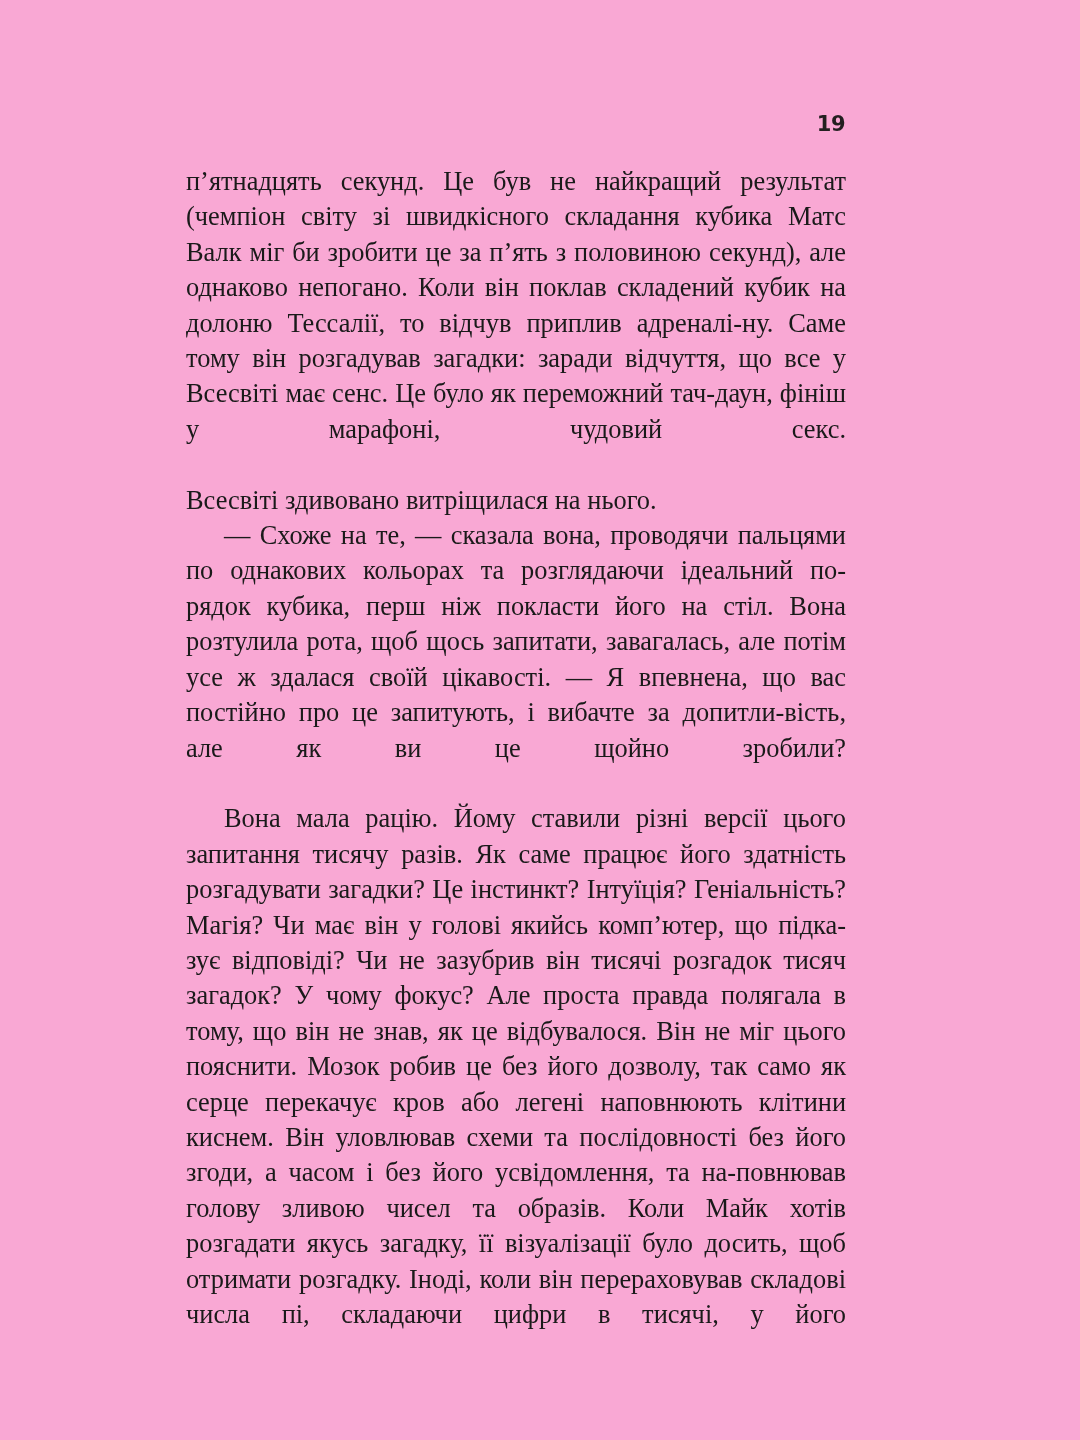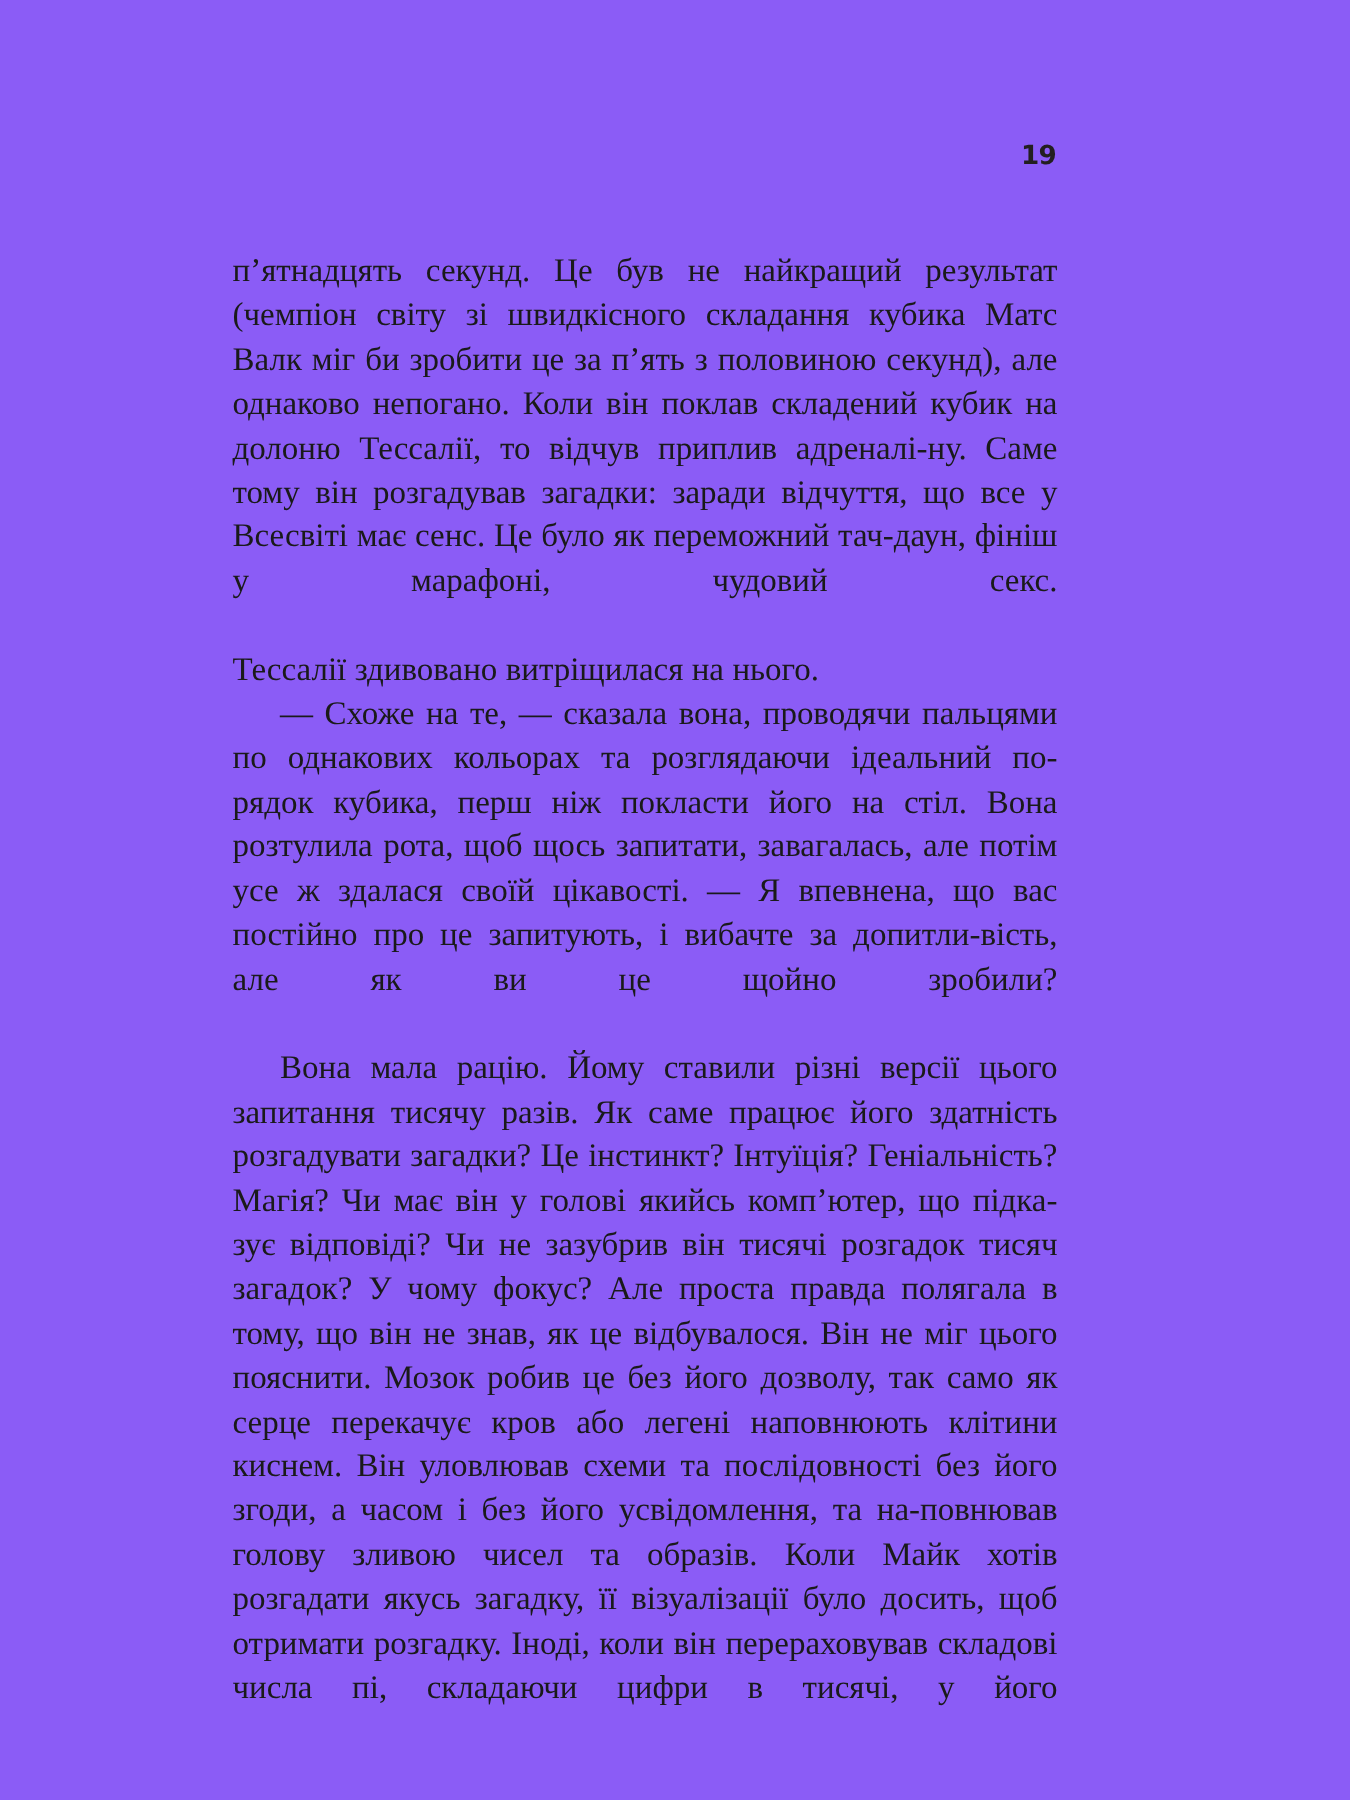--- a/index.html
+++ b/index.html
@@ -5,21 +5,21 @@
   html, body {
     margin: 0;
     padding: 0;
     background: #ffffff;
   }
 
   .page {
     position: relative;
     width: 1080px;
     height: 1440px;
-    background: #8b5cf6;
+    background: #f9a8d4;
     overflow: hidden;
     box-sizing: border-box;
   }
 
   
   .folio {
     position: absolute;
     top: 114px;
     left: 0;
     width: 845px;
@@ -29,21 +29,21 @@
     font-size: 21px;
     letter-spacing: -0.5px;
     color: #231f20;
     line-height: 1;
   }
 
   
   .textblock {
     position: absolute;
     left: 186px;
-    top: 199px;
+    top: 164px;
     width: 660px;
   }
 
   .para {
     margin: 0;
     font-family: "Liberation Serif", "DejaVu Serif", serif;
     font-size: 26.4px;
     line-height: 35.4px;
     color: #1a1a1a;
     text-align: justify;
@@ -76,21 +76,21 @@
 
 <div class="page">
 
   <div class="folio">19</div>
 
   <div class="textblock">
 
     <p class="para cont">п’ятнадцять секунд. Це був не найкращий результат (чемпіон світу зі швидкісного складання кубика Матс Валк міг би зробити це за п’ять з половиною секунд), але однаково непогано. Коли він поклав складений кубик на долоню Тессалії, то відчув приплив адреналі-ну. Саме тому він розгадував загадки: заради відчуття, що все у Всесвіті має сенс. Це було як переможний тач-даун, фініш у марафоні, чудовий секс.</p>
 
 
-    <p class="para cont nostretch">Тессалії здивовано витріщилася на нього.</p>
+    <p class="para cont nostretch">Всесвіті здивовано витріщилася на нього.</p>
 
     <p class="para indent">— Схоже на те, — сказала вона, проводячи пальцями по однакових кольорах та розглядаючи ідеальний по-рядок кубика, перш ніж покласти його на стіл. Вона розтулила рота, щоб щось запитати, завагалась, але потім усе ж здалася своїй цікавості. — Я впевнена, що вас постійно про це запитують, і вибачте за допитли-вість, але як ви це щойно зробили?</p>
 
     <p class="para indent">Вона мала рацію. Йому ставили різні версії цього запитання тисячу разів. Як саме працює його здатність розгадувати загадки? Це інстинкт? Інтуїція? Геніальність? Магія? Чи має він у голові якийсь комп’ютер, що підка-зує відповіді? Чи не зазубрив він тисячі розгадок тисяч загадок? У чому фокус? Але проста правда полягала в тому, що він не знав, як це відбувалося. Він не міг цього пояснити. Мозок робив це без його дозволу, так само як серце перекачує кров або легені наповнюють клітини киснем. Він уловлював схеми та послідовності без його згоди, а часом і без його усвідомлення, та на-повнював голову зливою чисел та образів. Коли Майк хотів розгадати якусь загадку, її візуалізації було досить, щоб отримати розгадку. Іноді, коли він перераховував складові числа пі, складаючи цифри в тисячі, у його</p>
 
   </div>
 
 </div>
 
 </body></html>

